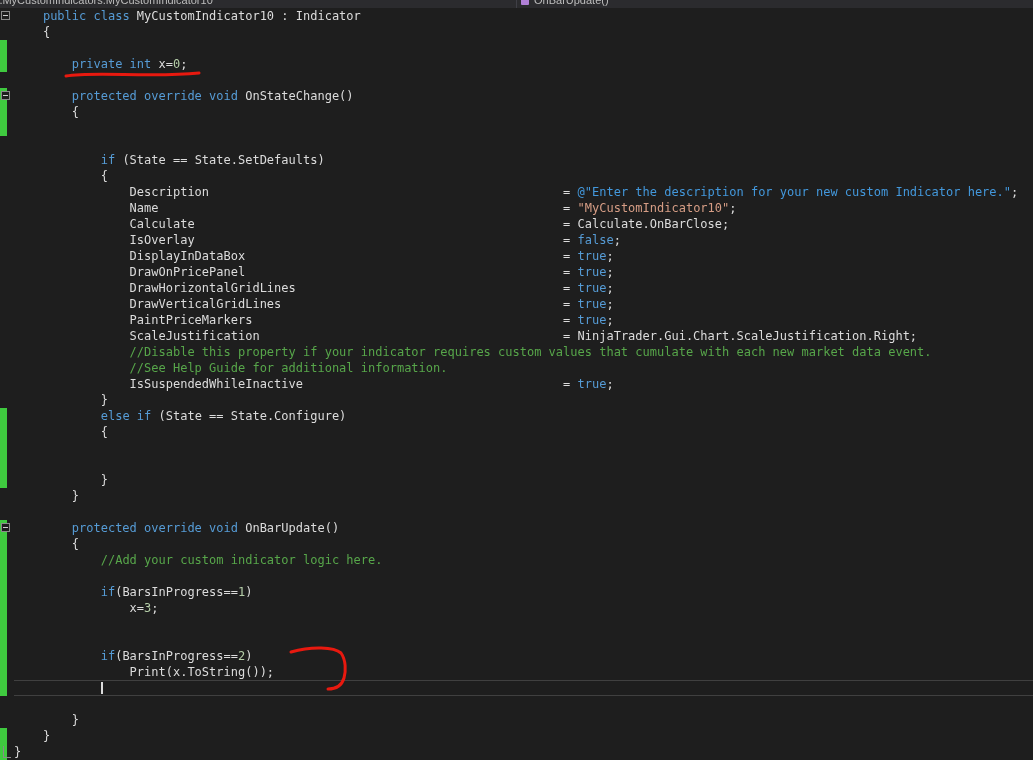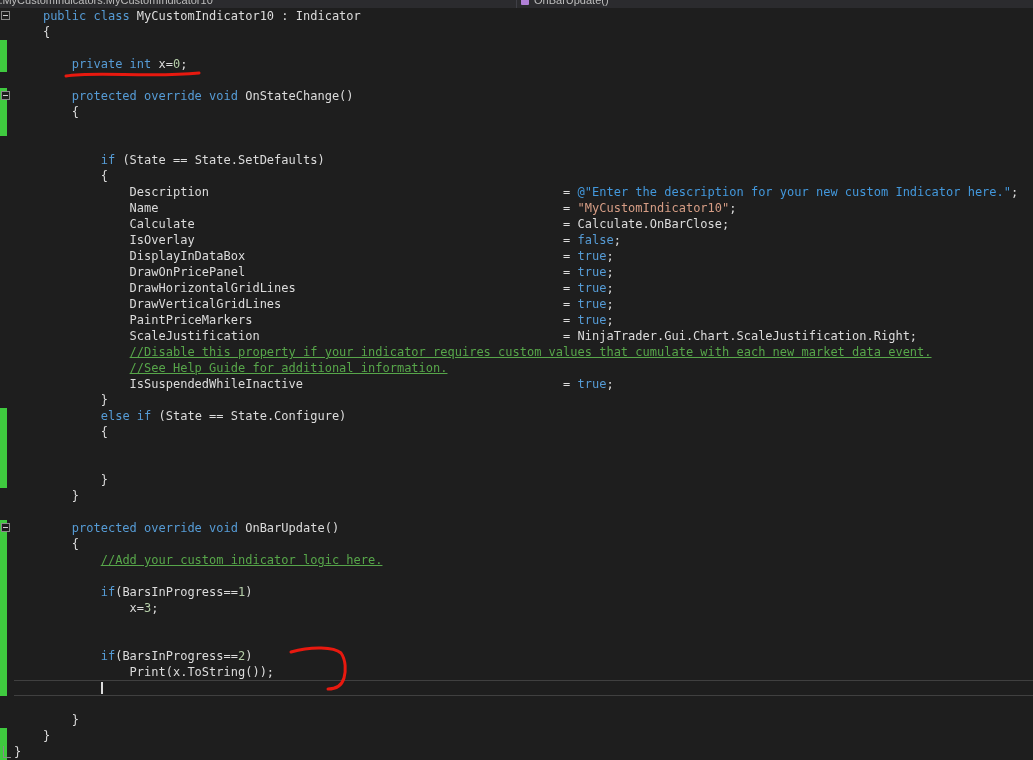--- a/index.html
+++ b/index.html
@@ -48,21 +48,21 @@
   .line{height:16px;position:relative;}
   .current-line{
     box-shadow:inset 0 1px 0 var(--caret-line-border,#404040),
                inset 0 -1px 0 var(--caret-line-border,#404040);
   }
   .caret{position:absolute;top:2px;width:2px;height:12px;background:var(--caret,#dcdcdc);}
   .tok-k{color:var(--keyword,#569cd6);}
   .tok-p{color:var(--plain,#dcdcdc);}
   .tok-s{color:var(--string,#d69d85);}
   .tok-sb{color:var(--string-verbatim,#4398dc);}
-  .tok-c{color:var(--comment,#57a64a);text-decoration:underline;}
+  .tok-c{color:var(--comment,#57a64a);}
   .tok-n{color:var(--number,#b5cea8);}
   
   #annotations{position:absolute;left:0;top:0;z-index:9;pointer-events:none;}
   .ann{fill:none;stroke:var(--annotation,#e8190f);stroke-width:3;stroke-linecap:round;}
 </style>
 </head>
 <body>
 
 <div id="screen">
 

